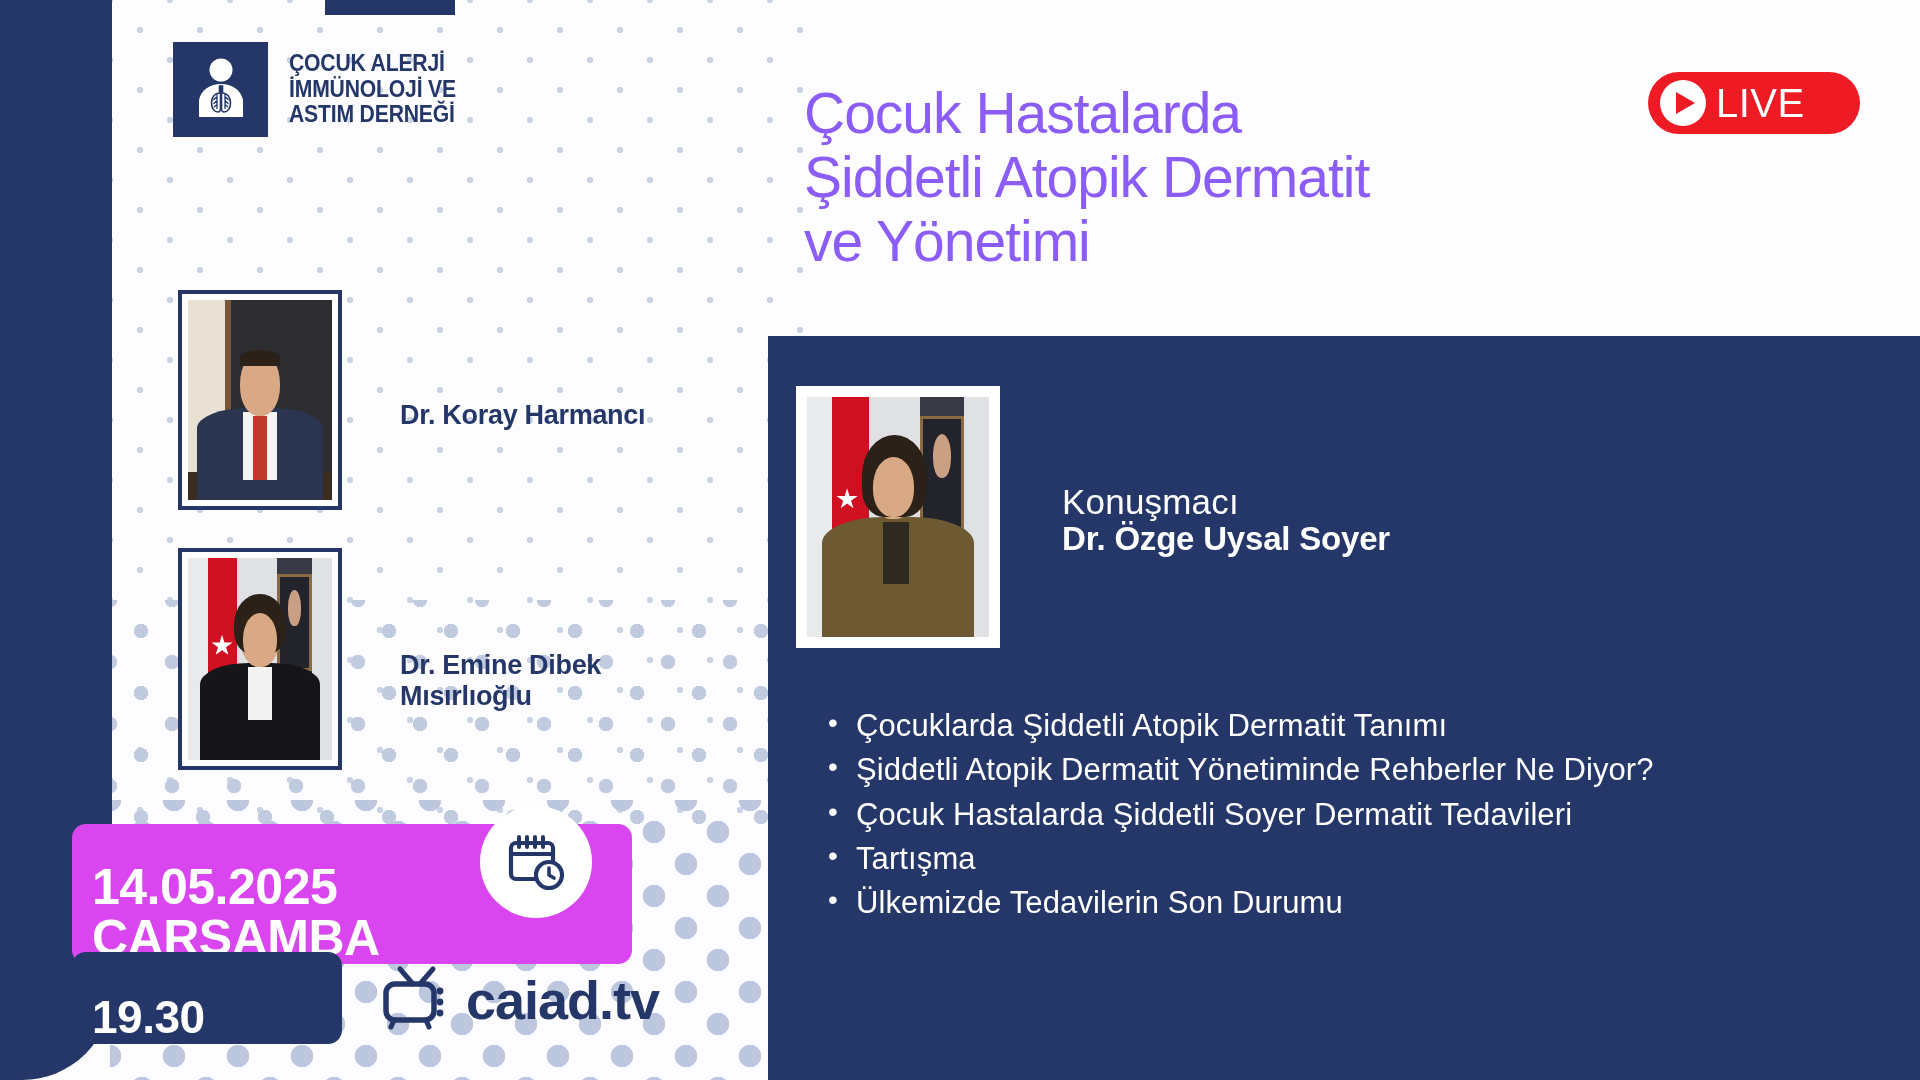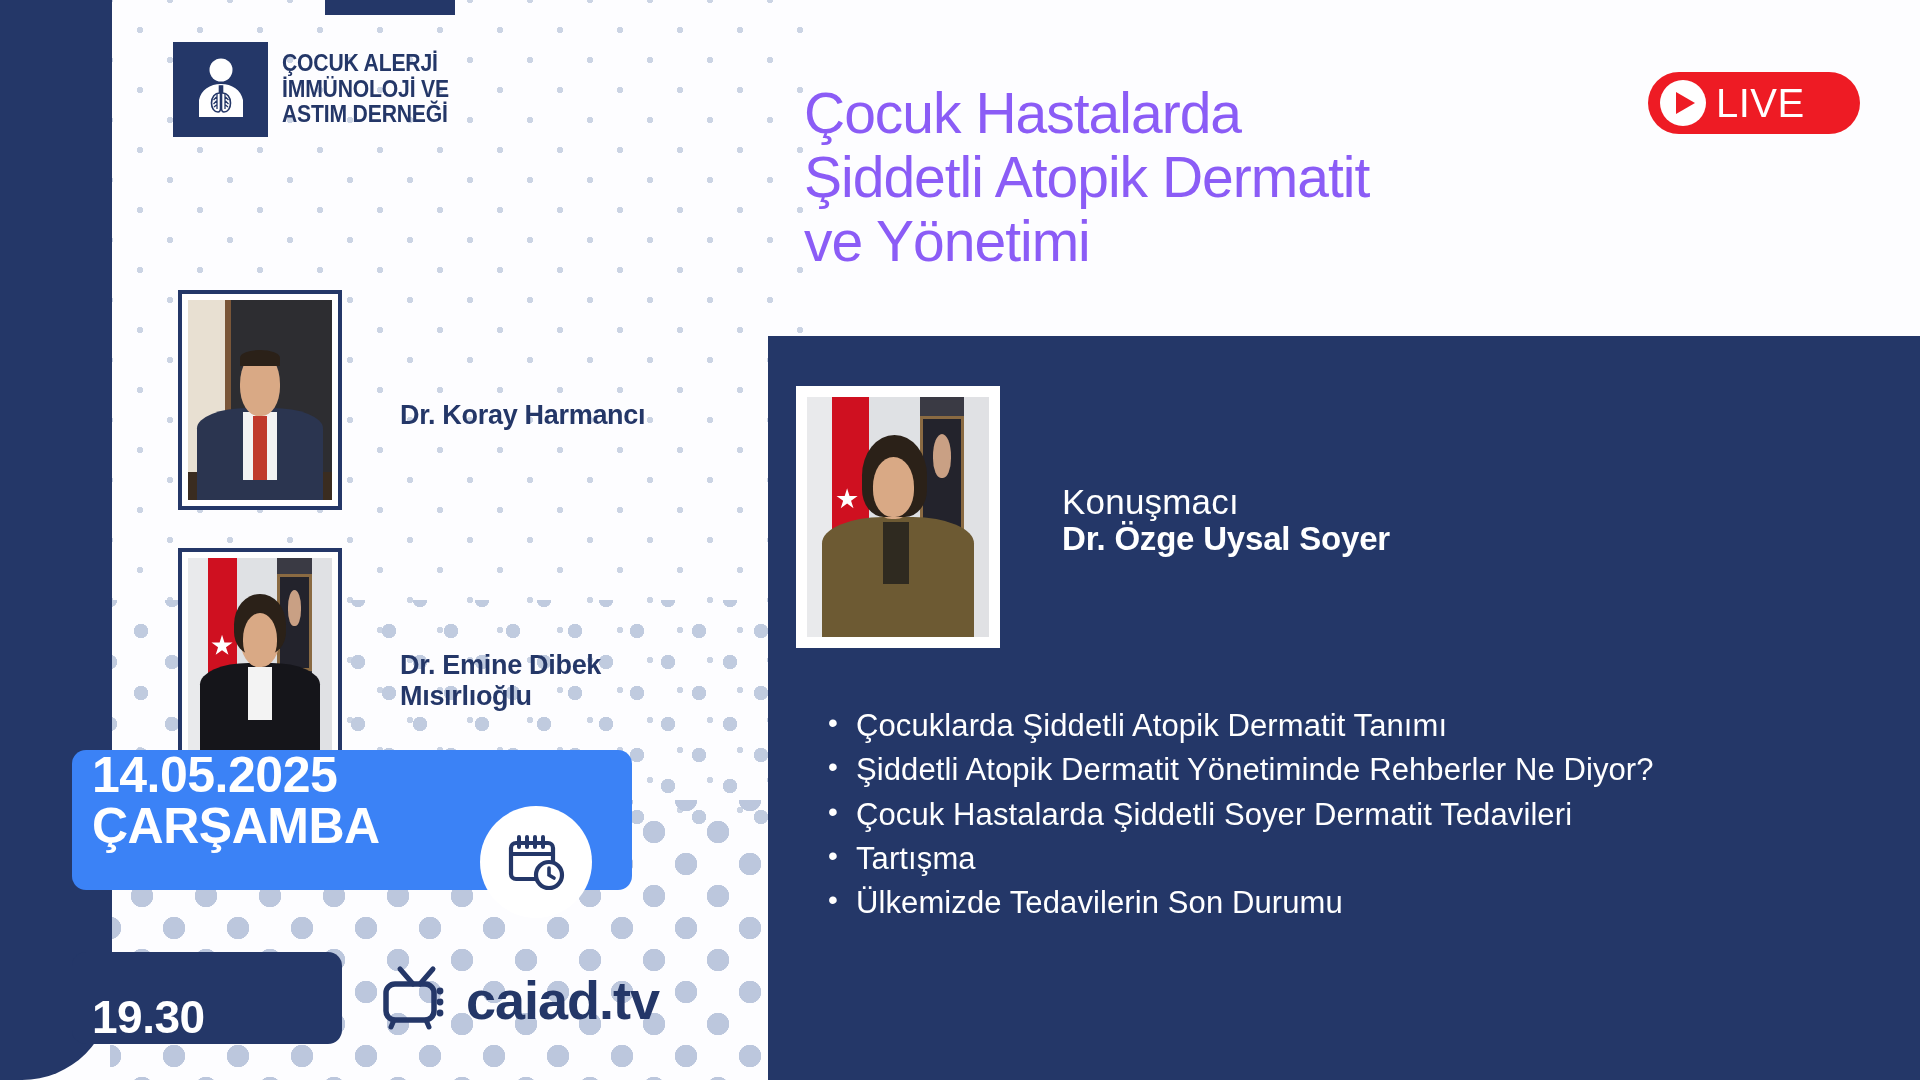--- a/index.html
+++ b/index.html
@@ -69,21 +69,21 @@
     width: 130px; height: 15px;
     background: #243768;
   }
 
   
   .logo-wrap {
     position: absolute;
     left: 173px; top: 42px;
     display: flex;
     align-items: center;
-    gap: 14px;
+    gap: 21px;
   }
   .logo-mark {
     width: 95px; height: 95px;
     background: #243768;
     display: flex; align-items: center; justify-content: center;
   }
   .logo-text {
     color: #243768;
     font-weight: 700;
     font-size: 23px;
@@ -184,26 +184,26 @@
   }
   .ph-desk {
     position: absolute; left: 0; bottom: 0;
     width: 100%; height: 14%;
     background: #3a2c20;
   }
 
   
   .date-box {
     position: absolute;
-    left: 72px; top: 750px;
+    left: 72px; top: 824px;
     width: 560px; height: 140px;
-    background: #3b82f6;
+    background: #d946ef;
     border-radius: 14px;
     display: flex;
-    align-items: flex-start;
+    align-items: flex-end;
   }
   .date-text {
     color: #ffffff;
     font-size: 50px;
     font-weight: 700;
     line-height: 1.02;
     letter-spacing: -0.5px;
     margin-left: 20px;
     white-space: pre-line;
   }

